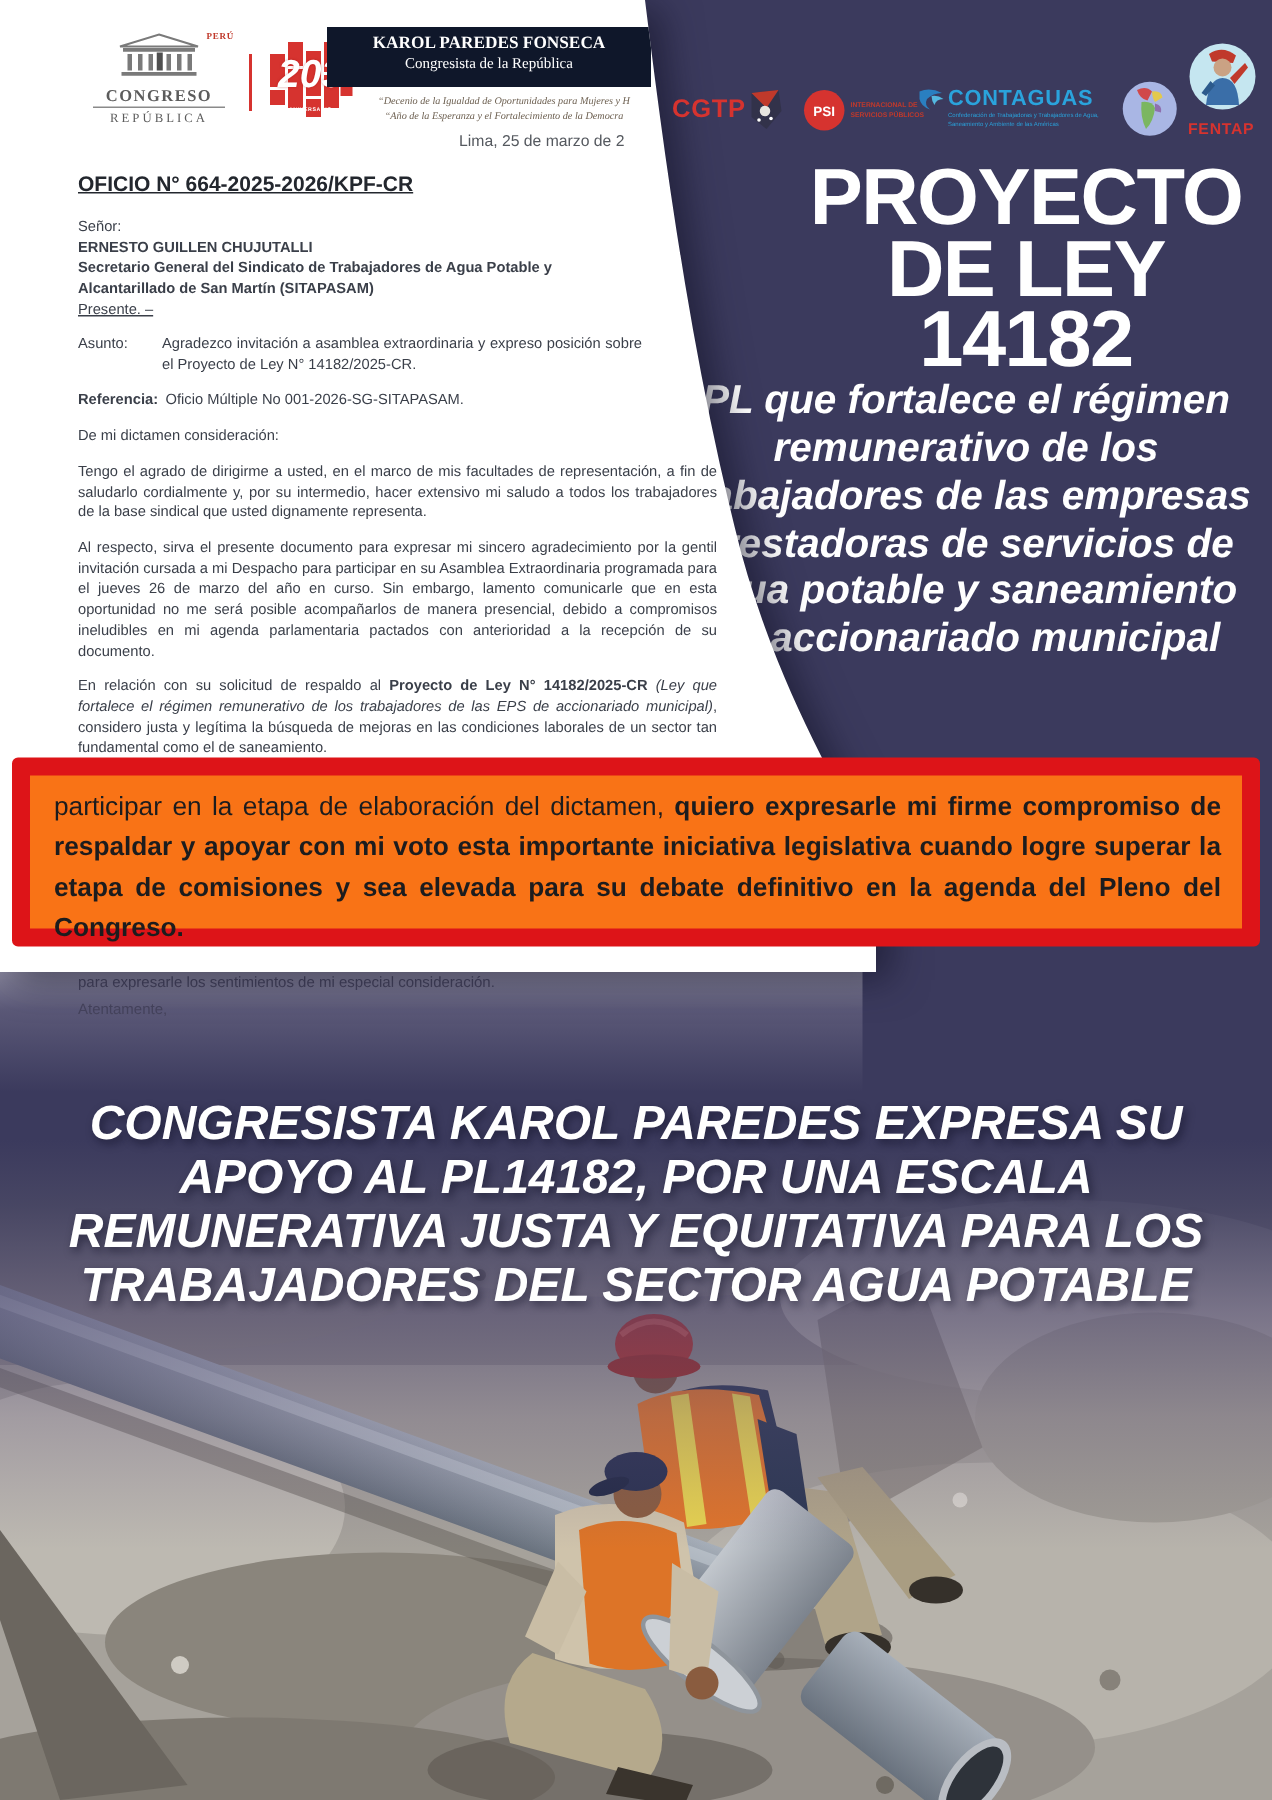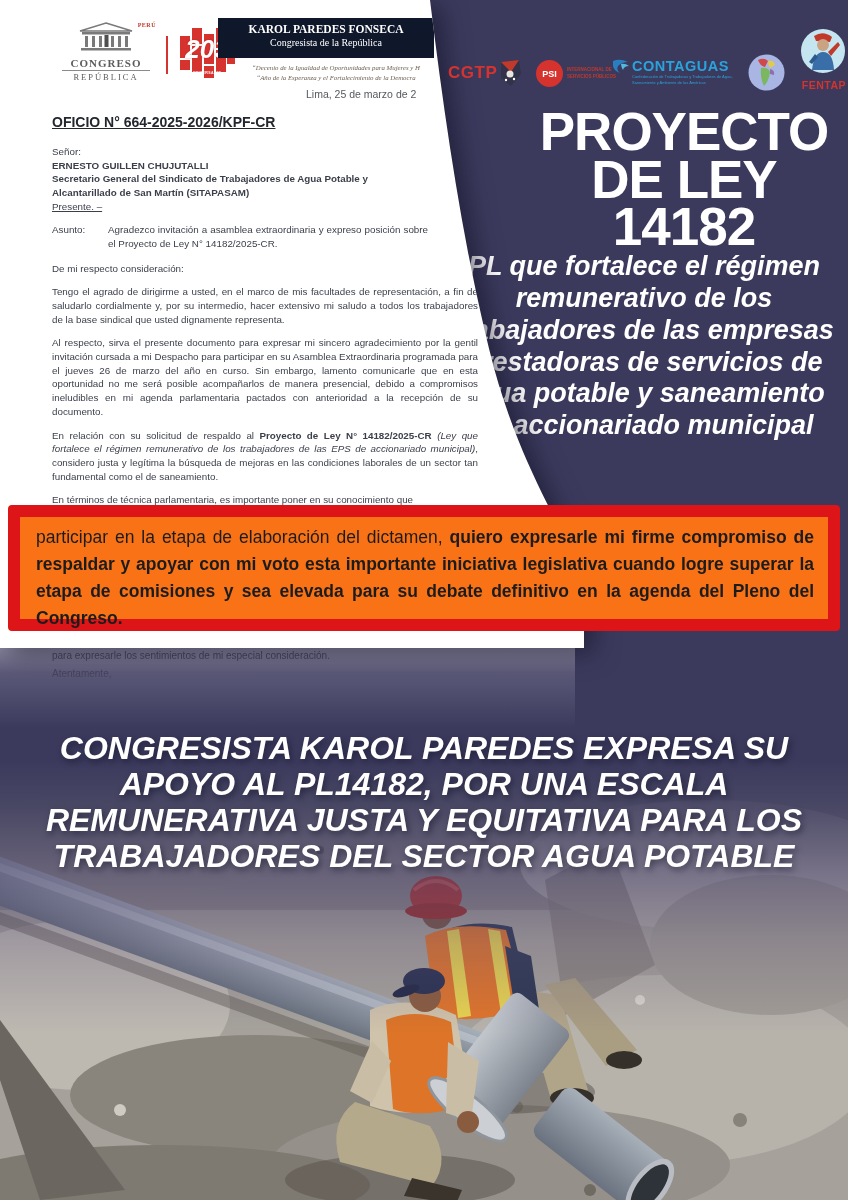--- a/index.html
+++ b/index.html
@@ -60,21 +60,21 @@
   .logo-cgtp .t{font:bold 17px "Liberation Sans",sans-serif;color:#d6332f;letter-spacing:.5px;}
   .logo-psi{position:absolute;left:96px;top:34px;display:flex;align-items:center;}
   .psi-circle{width:27px;height:27px;border-radius:50%;background:#d6332f;color:#fff;
     font:bold 9px "Liberation Sans",sans-serif;display:flex;align-items:center;justify-content:center;}
   .psi-text{margin-left:4px;font:bold 4.5px "Liberation Sans",sans-serif;color:#c0392b;line-height:1.4;}
   .logo-contaguas{position:absolute;left:172px;top:32px;width:130px;}
   .contaguas-top{display:flex;align-items:center;}
   .contaguas-name{font:bold 14.5px "Liberation Sans",sans-serif;color:#2aa3dc;letter-spacing:.5px;margin-left:2px;}
   .contaguas-sub{font:4px "Liberation Sans",sans-serif;color:#2a9fd8;line-height:1.5;margin-left:20px;}
   .logo-map{position:absolute;left:308px;top:28px;}
-  .logo-fentap{position:absolute;left:352px;top:2px;width:54px;text-align:right;}
+  .logo-fentap{position:absolute;left:352px;top:2px;width:54px;text-align:left;}
   .fentap-label{font:bold 10.5px "Liberation Sans",sans-serif;color:#d6332f;letter-spacing:.5px;margin-top:1px;}
 
   
   .pl-title{position:absolute;left:520px;top:108px;width:328px;z-index:3;text-align:center;
     font:bold 53px/0.9 "Liberation Sans",sans-serif;color:#fff;letter-spacing:-1px;}
   .pl-desc{position:absolute;left:444px;top:251px;width:400px;z-index:3;text-align:center;
     font:italic bold 27px/1.18 "Liberation Sans",sans-serif;color:#fff;}
 
   
   .closing-strip{position:absolute;left:0;top:628px;width:575px;height:100px;z-index:3;
@@ -248,21 +248,25 @@
           <p>Señor:</p>
           <p class="b">ERNESTO GUILLEN CHUJUTALLI</p>
           <p class="b">Secretario General del Sindicato de Trabajadores de Agua Potable y</p>
           <p class="b">Alcantarillado de San Martín (SITAPASAM)</p>
           <p class="presente">Presente. –</p>
         </div>
         <div class="asunto-row">
           <span class="asunto-label">Asunto:</span>
           <span class="asunto-text">Agradezco invitación a asamblea extraordinaria y expreso posición sobre el Proyecto de Ley N° 14182/2025-CR.</span>
         </div>
-        <p class="salutation">De mi respecto consideración:</p>
+        <div class="ref-row">
+          <span class="ref-label">Referencia:</span>
+          <span>Oficio Múltiple No 001-2026-SG-SITAPASAM.</span>
+        </div>
+        <p class="salutation">De mi dictamen consideración:</p>
         <p class="para">Tengo el agrado de dirigirme a usted, en el marco de mis facultades de representación, a fin de saludarlo cordialmente y, por su intermedio, hacer extensivo mi saludo a todos los trabajadores de la base sindical que usted dignamente representa.</p>
         <p class="para">Al respecto, sirva el presente documento para expresar mi sincero agradecimiento por la gentil invitación cursada a mi Despacho para participar en su Asamblea Extraordinaria programada para el jueves 26 de marzo del año en curso. Sin embargo, lamento comunicarle que en esta oportunidad no me será posible acompañarlos de manera presencial, debido a compromisos ineludibles en mi agenda parlamentaria pactados con anterioridad a la recepción de su documento.</p>
         <p class="para"><span>En relación con su solicitud de respaldo al </span><span class="b">Proyecto de Ley N° 14182/2025-CR </span><span class="i">(Ley que fortalece el régimen remunerativo de los trabajadores de las EPS de accionariado municipal)</span><span>, considero justa y legítima la búsqueda de mejoras en las condiciones laborales de un sector tan fundamental como el de saneamiento.</span></p>
         <p class="para">En términos de técnica parlamentaria, es importante poner en su conocimiento que</p>
       </div>
     </div>
   </div>
 
   <div class="logos-row">
     <div class="logo-cgtp">

